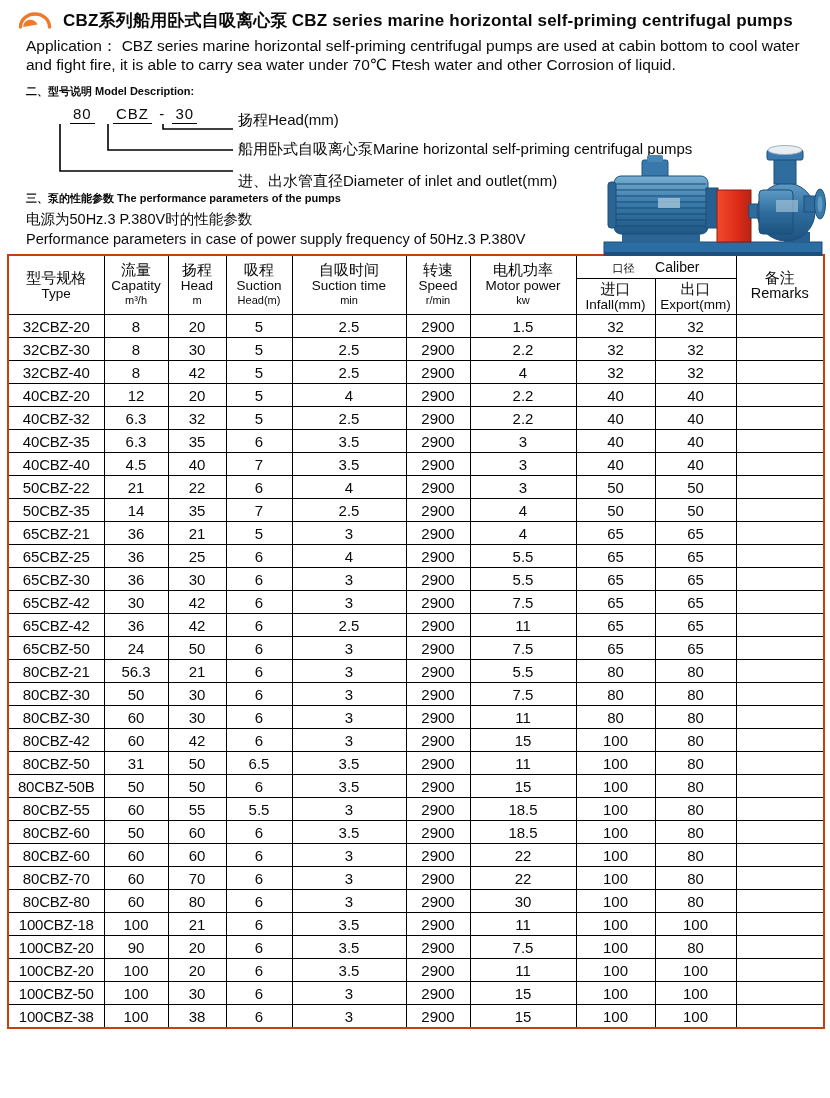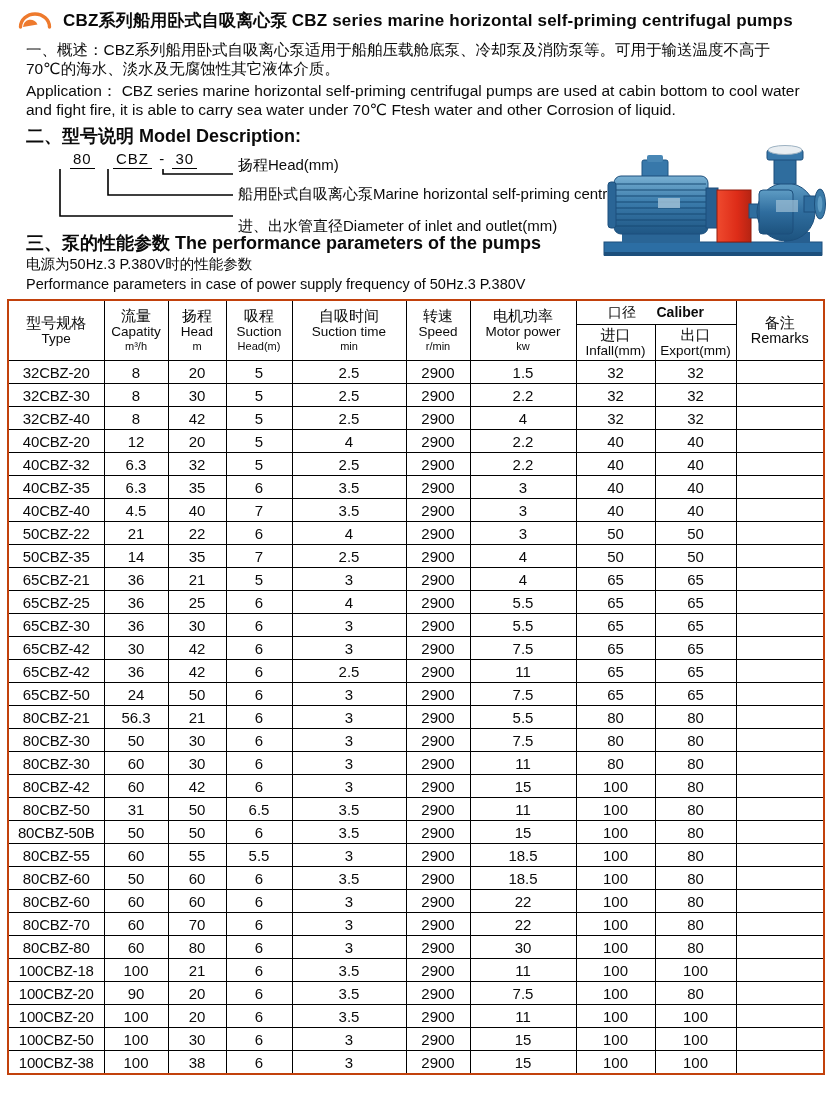--- a/index.html
+++ b/index.html
@@ -13,21 +13,21 @@
   .hdr{display:flex;align-items:center;gap:9px;padding:7px 22px 0 16px;}
   .hdr .logo{flex:0 0 auto;}
   .title{font-size:17px;font-weight:bold;letter-spacing:.2px;}
   .title .cnpart{margin-right:4px;}
 
   
   .para{margin:7px 26px 0 26px;line-height:19px;}
   .para.cn{font-size:15.5px;}
   .para.en{font-size:15.5px;margin-top:3px;line-height:19px;}
 
-  h3.sec{margin:7px 0 0 26px;font-size:18px;font-weight:bold;line-height:20px;}
+  h3.sec{margin:7px 0 0 26px;font-size:11px;font-weight:bold;line-height:20px;}
 
   
   .diagram{position:relative;height:76px;margin:4px 0 0 26px;width:620px;}
   .code{position:absolute;left:44px;top:0;font-size:15px;letter-spacing:1px;}
   .code .u{border-bottom:1.5px solid #000;padding:0 3px 1px 3px;}
   .code .dash{padding:0 2px 1px 2px;}
   .dlines{position:absolute;left:0;top:0;}
   .dlabel{position:absolute;left:212px;font-size:15px;white-space:nowrap;line-height:16px;}
   .dlabel.l1{top:7px;}
   .dlabel.l2{top:36px;}
@@ -45,41 +45,40 @@
     border:2px solid #c2410c;
   }
   table.perf th,table.perf td{
     border:1px solid #000;text-align:center;vertical-align:middle;
     padding:0;overflow:hidden;
   }
   table.perf thead th{font-weight:normal;padding:2px 0;}
   .hl{display:block;font-size:15px;line-height:16px;}
   .hl.en{font-size:13.5px;line-height:15px;}
   .hl.unit{font-size:11px;line-height:15px;}
-  .calrow span{font-size:14px;}
-  .calrow .en{font-size:14px;margin-left:16px;font-weight:bold;}
+  .calrow span{font-size:11px;}
+  .calrow .en{font-size:14px;margin-left:16px;}
   table.perf tbody td{height:22px;font-size:15px;}
   table.perf tbody td:first-child{font-size:15px;letter-spacing:-0.2px;}
 </style>
 </head>
 <body>
 
 <div class="page">
 
   <div class="hdr">
     <svg class="logo" width="38" height="26" viewBox="0 0 38 26">
       <path d="M4.5,20 A14.5,13 0 0 1 33.5,20" fill="none" stroke="#ee7a2d" stroke-width="3.4" stroke-linecap="round"></path>
       <path d="M7,20 A7.5,7.5 0 0 1 21.5,17.5 L7,20 Z" fill="#ee7a2d"></path>
     </svg>
     <div class="title">
       <span class="cnpart">CBZ系列船用卧式自吸离心泵</span><span>CBZ series marine horizontal self-priming centrifugal pumps</span>
     </div>
   </div>
 
-  <p class="para cn">一、概述：CBZ系列船用卧式自吸离心泵适用于船舶压载舱底泵、冷却泵及消防泵等。可用于输送温度不高于70℃的海水、淡水及无腐蚀性其它液体介质。</p>
   <p class="para en">Application：  CBZ series marine horizontal self-priming centrifugal pumps are used at cabin bottom to cool water and fight fire, it is able to carry sea water under 70℃ Ftesh water and other Corrosion of liquid.</p>
 
   <h3 class="sec">二、型号说明  Model Description:</h3>
 
   <div class="diagram">
     <div class="code">
       <span class="u">80</span>
       <span style="display:inline-block;width:8px;"></span>
       <span class="u">CBZ</span>
       <span class="dash">-</span>

